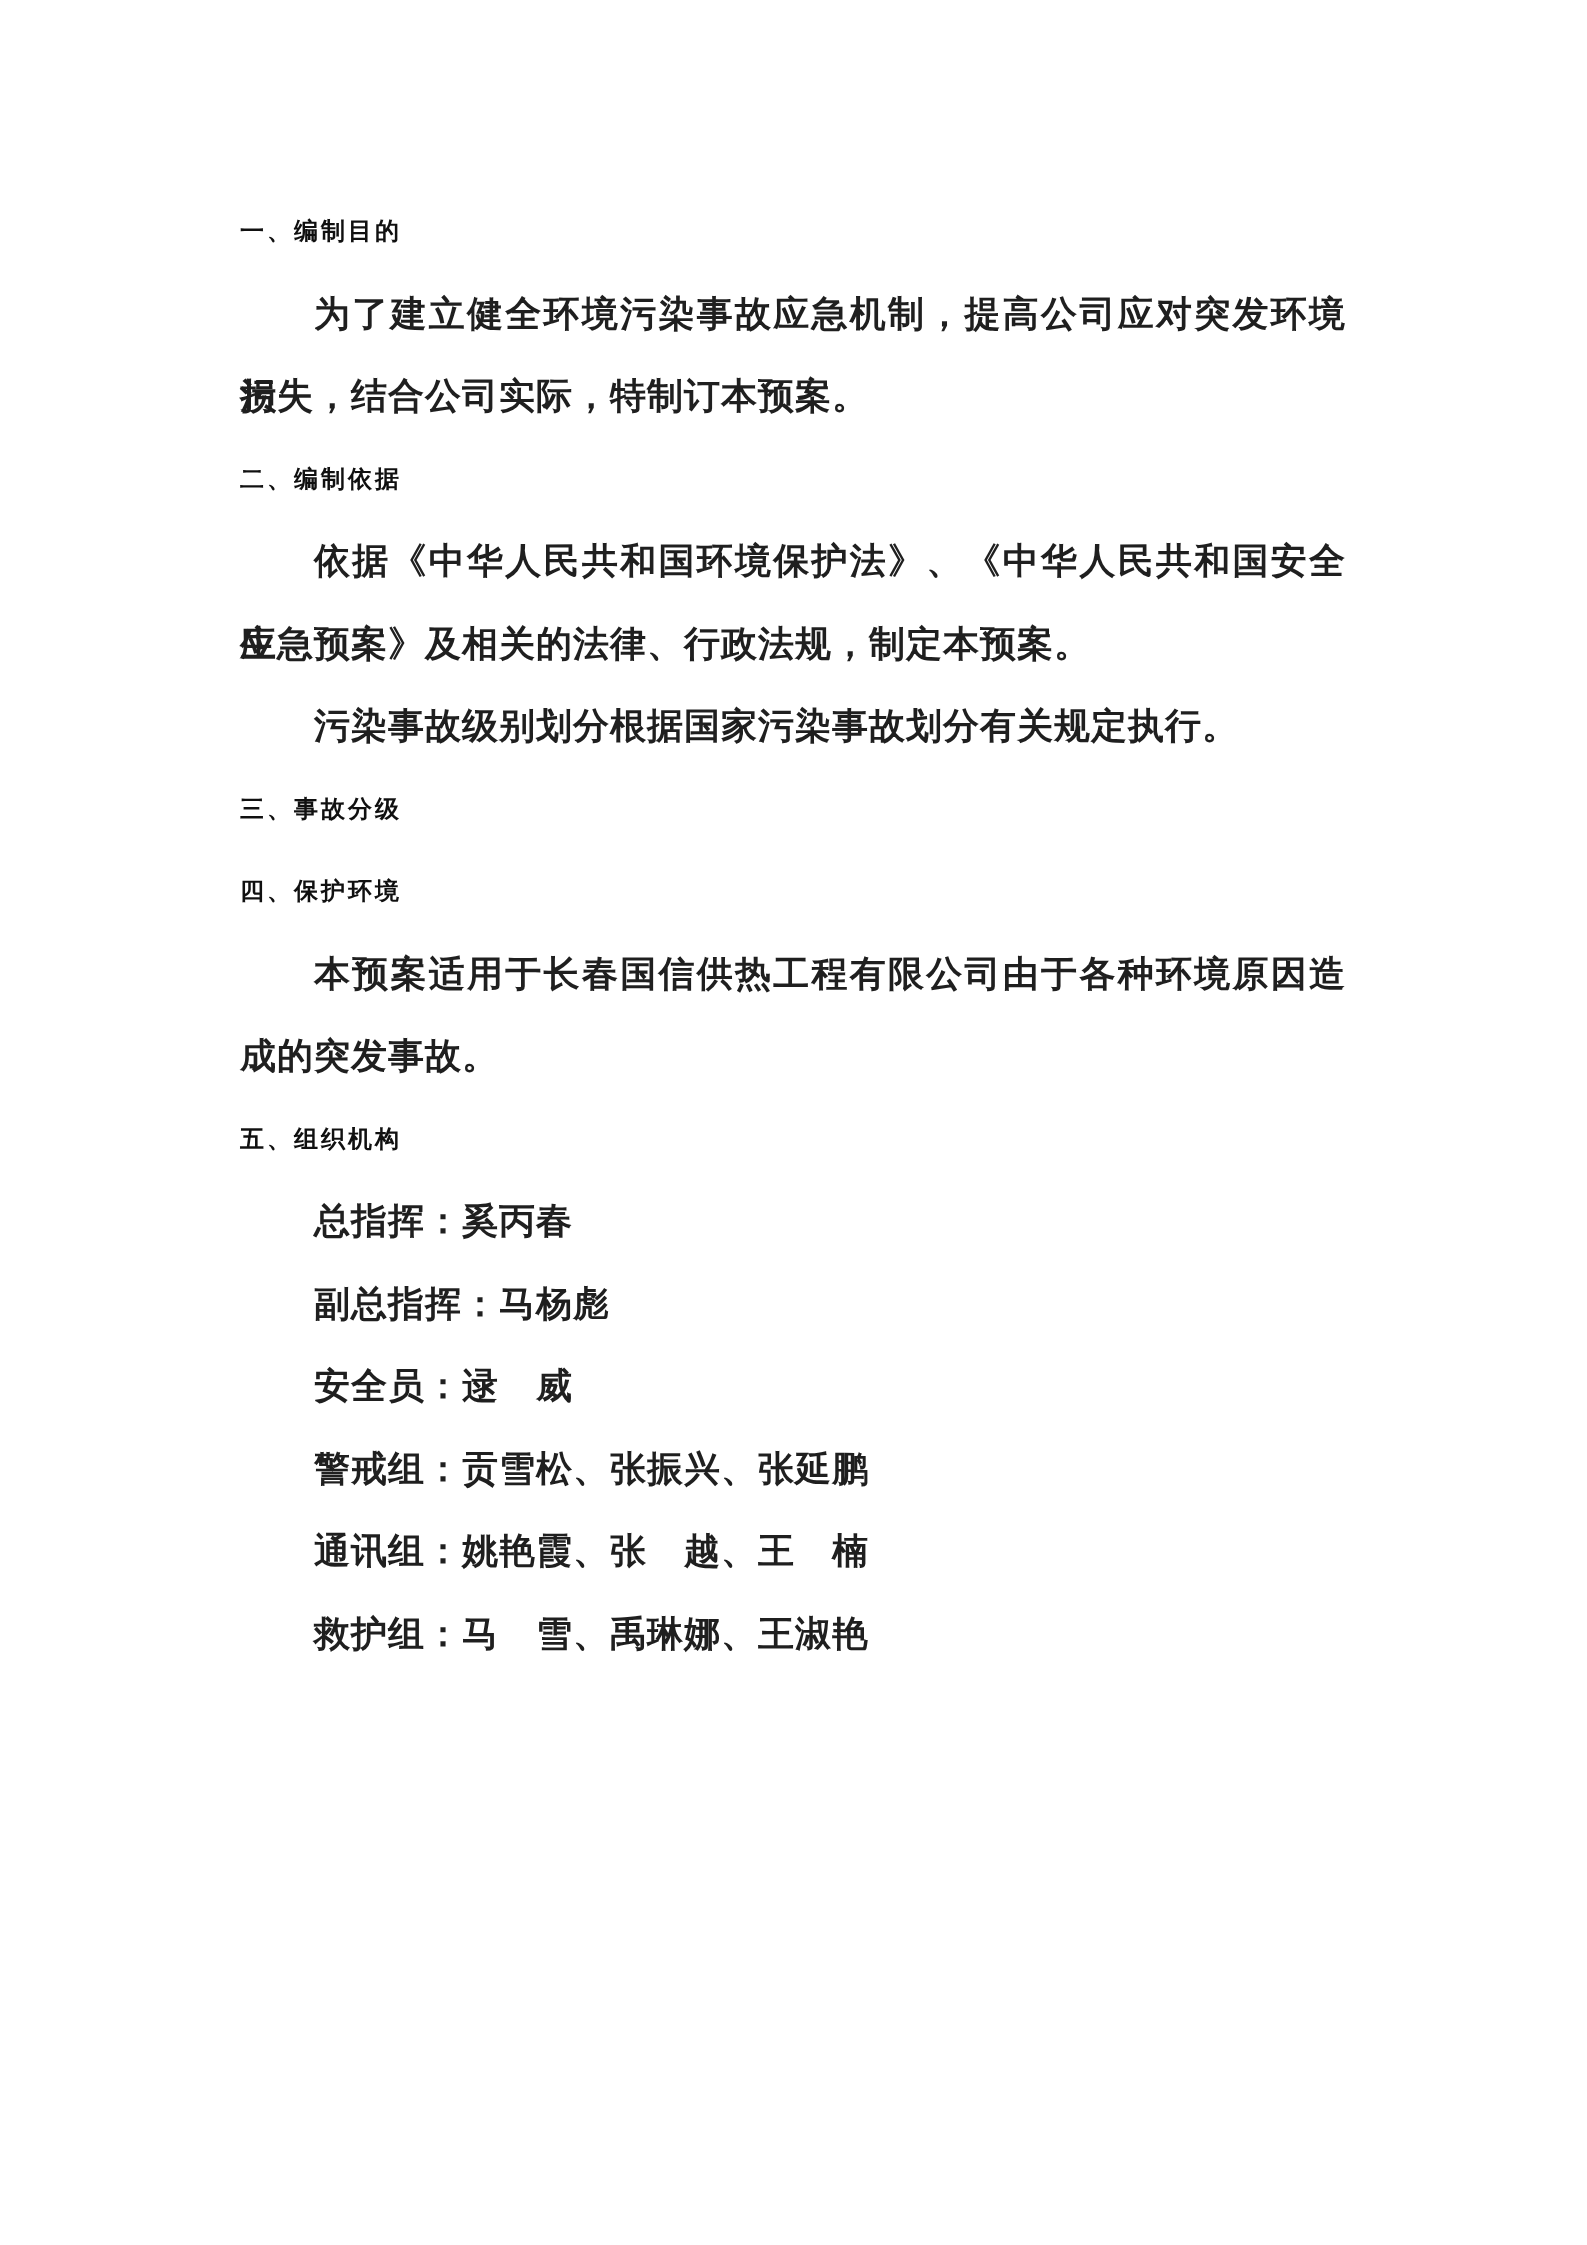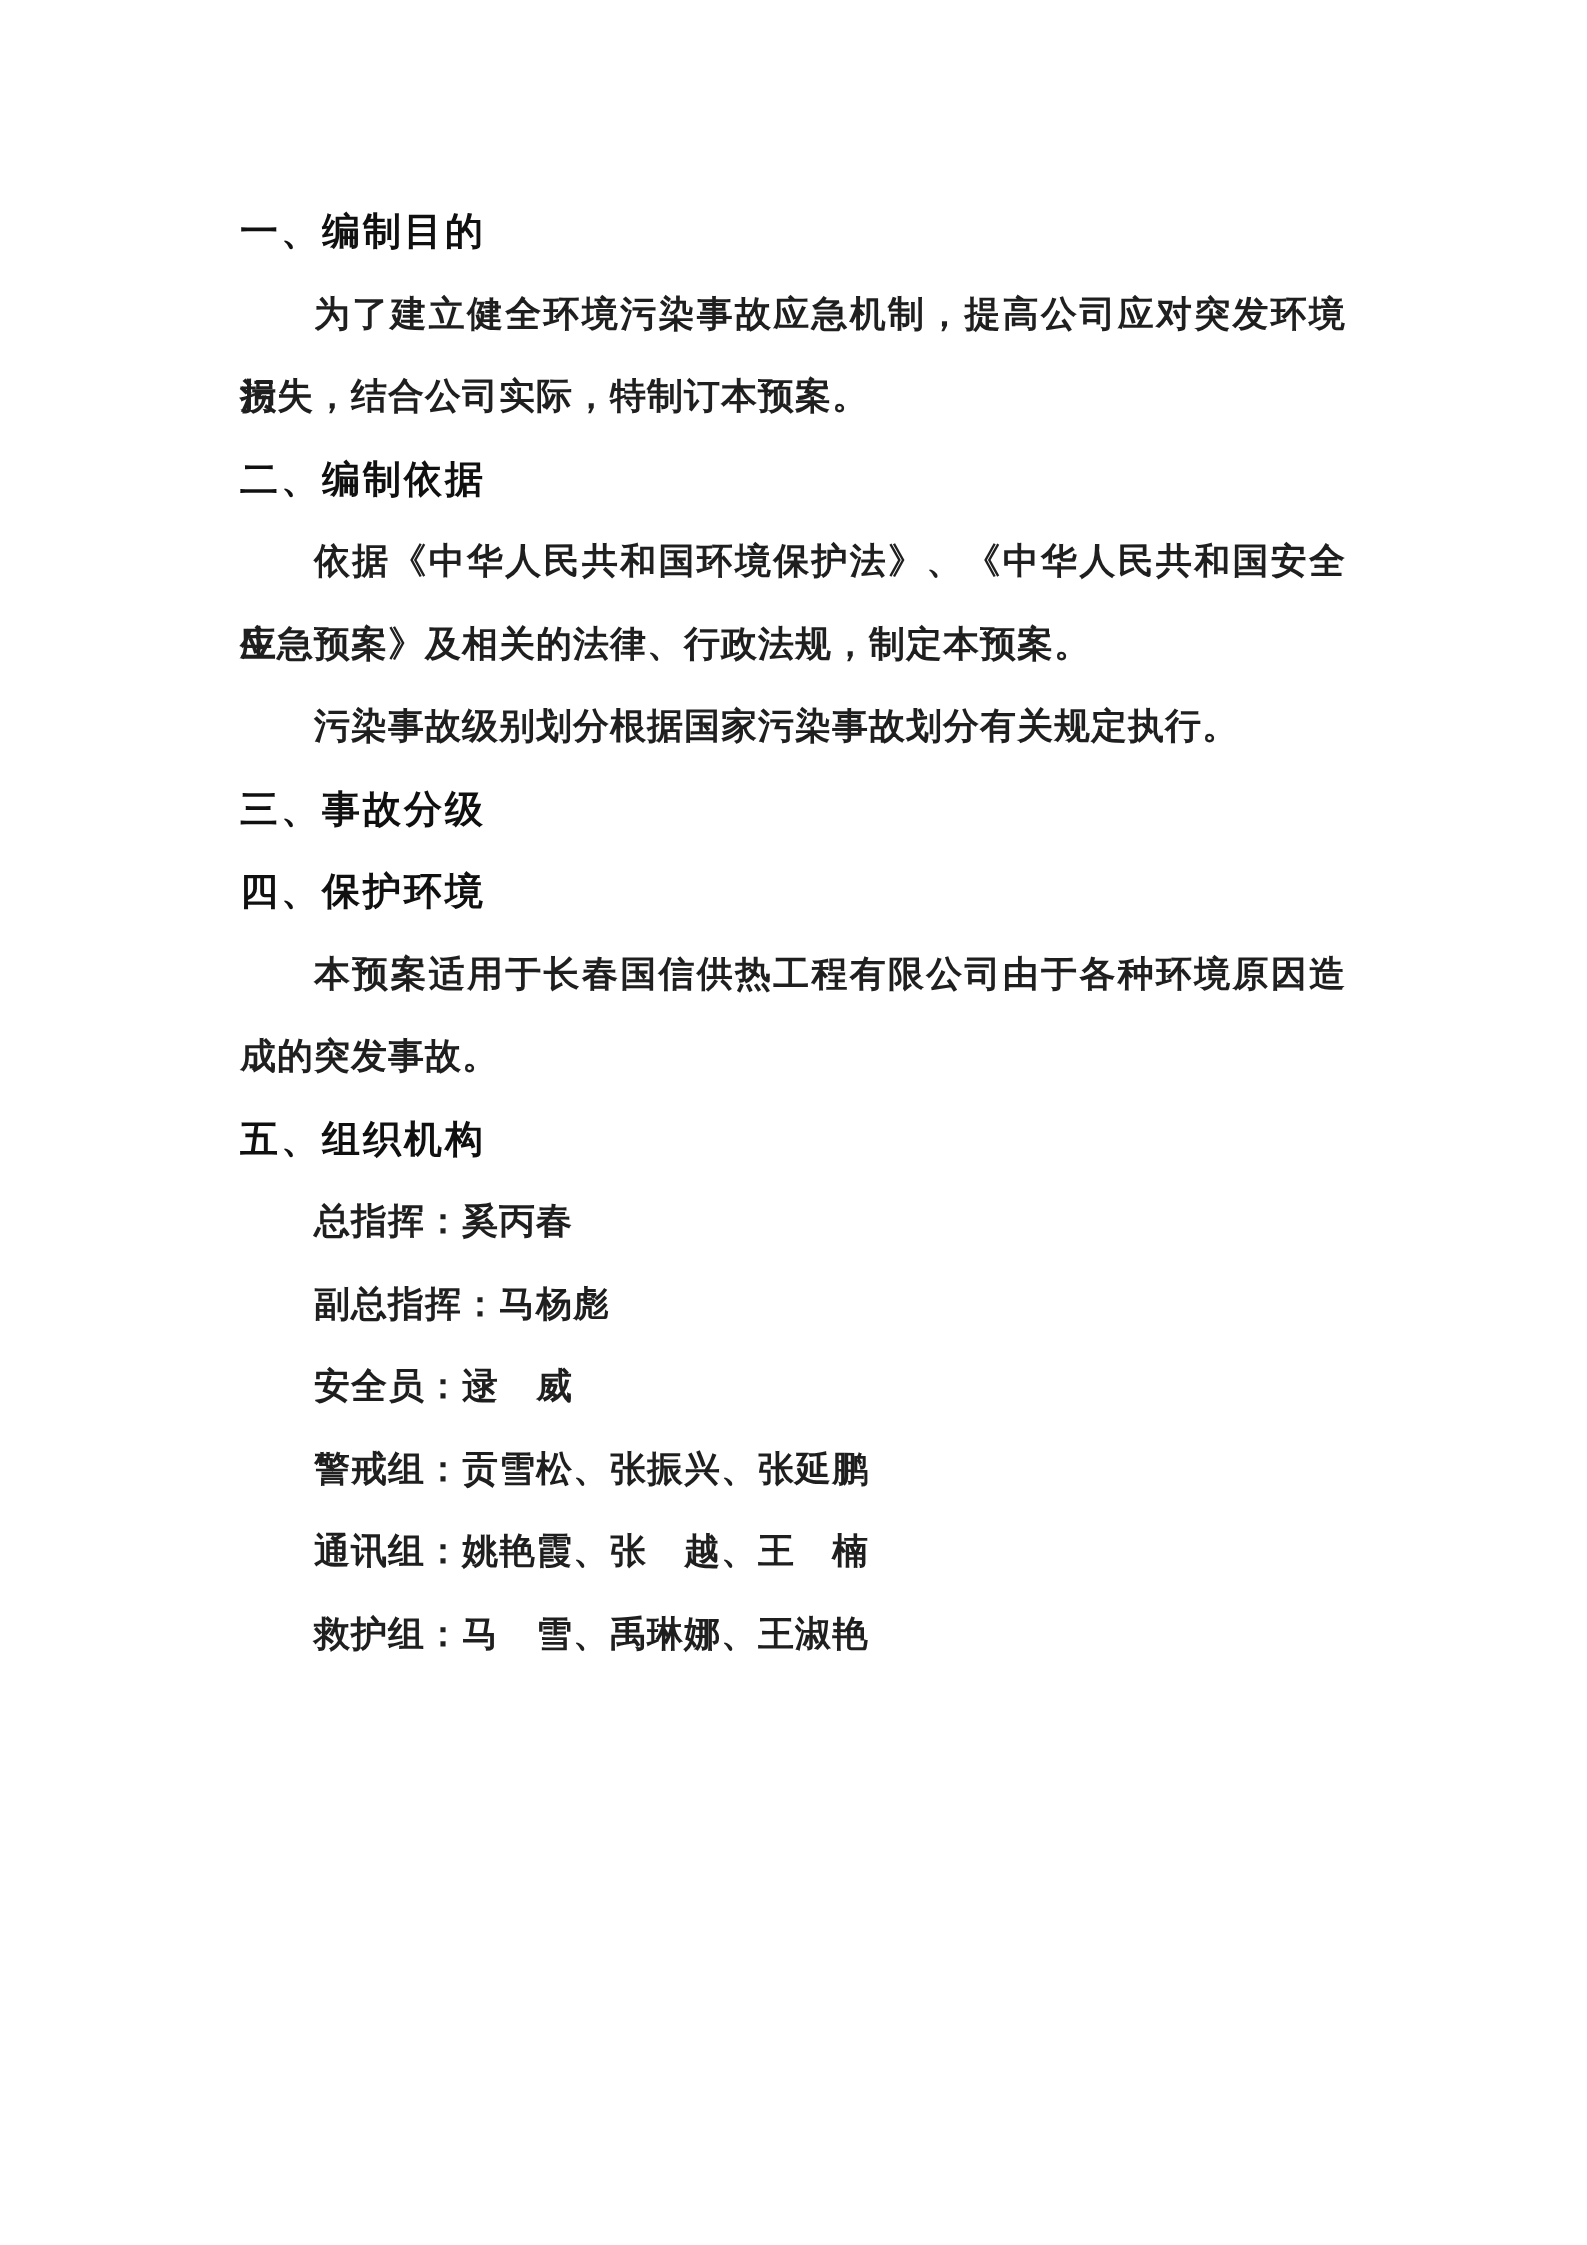--- a/index.html
+++ b/index.html
@@ -32,21 +32,21 @@
   }
   .line.fill {
     text-align-last: justify;
   }
   .line.indent {
     text-indent: 74px;
   }
   .line.heading {
     font-family: "Liberation Sans", "DejaVu Sans", sans-serif;
     font-weight: 700;
-    font-size: 38px;
+    font-size: 24px;
     letter-spacing: 3px;
     color: #101010;
     text-align: center;
     text-align-last: left;
   }
 </style>
 </head>
 <body>
 
 <div class="page">

